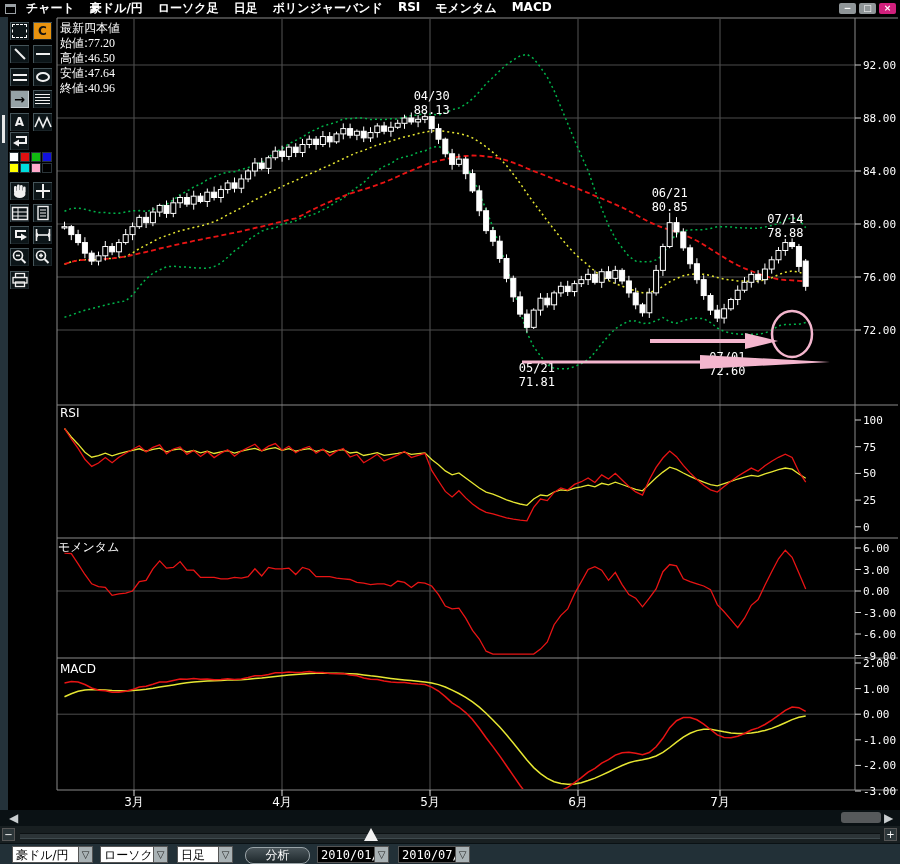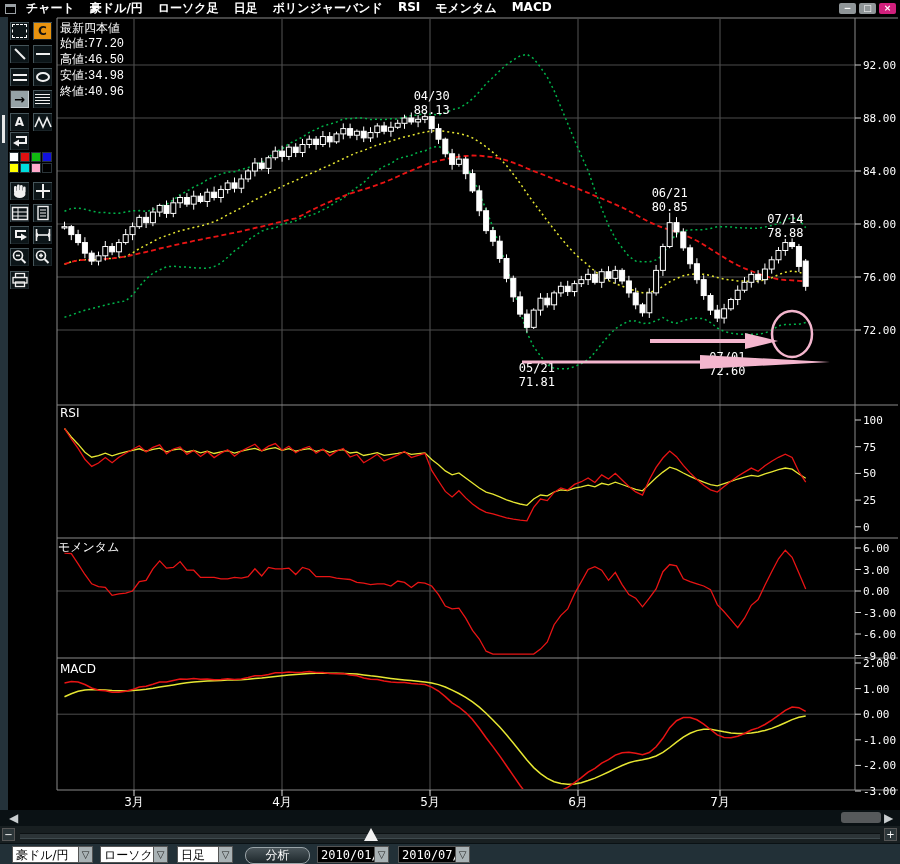--- a/index.html
+++ b/index.html
@@ -58,21 +58,21 @@
     border-top:1px solid #0a1114;}
   .combo{position:absolute;top:2px;height:17px;display:flex;box-sizing:border-box;}
   .combo-text{background:#fff;color:#000;font-size:12px;line-height:15px;padding:1px 3px;
     border:1px solid #555;border-right:none;box-sizing:border-box;white-space:nowrap;overflow:hidden;}
   .combo.dark .combo-text{background:#000;color:#fff;font-family:"DejaVu Sans Mono","Liberation Mono",monospace;}
   .combo-arrow{width:15px;background:#a9b2b5;color:#222;font-size:10px;line-height:16px;text-align:center;
     border:1px solid #555;box-sizing:border-box;cursor:pointer;}
   .pill{position:absolute;left:245px;top:3px;width:63px;height:15px;border-radius:8px;
     background:linear-gradient(#4a555a,#1e282c);border:1px solid #9aa4a8;color:#fff;
     font-size:12px;line-height:14px;text-align:center;cursor:pointer;}
-  .num{font-family:Liberation Mono, monospace;}
+  .num{font-family:Liberation Serif, serif;}
 </style>
 </head>
 <body>
 
 <div class="window">
 
   <div class="titlebar">
     <span class="win-icon"></span>
     <div class="menu">
         <span>チャート</span>
@@ -567,21 +567,21 @@
       <text x="578" y="806" fill="#fff" font-size="12" text-anchor="middle">6月</text>
       <line x1="720" y1="790" x2="720" y2="796" stroke="#ddd"></line>
       <text x="720" y="806" fill="#fff" font-size="12" text-anchor="middle">7月</text>
     </svg>
 
   <div class="quote-panel">
     <div>最新四本値</div>
     <div>
         <div><span>始値:</span><span class="num">77.20</span></div>
         <div><span>高値:</span><span class="num">46.50</span></div>
-        <div><span>安値:</span><span class="num">34.98</span></div>
+        <div><span>安値:</span><span class="num">47.64</span></div>
         <div><span>終値:</span><span class="num">40.96</span></div>
       </div>
   </div>
 
   <div class="panel-label" style="top:406px">RSI</div>
   <div class="panel-label" style="top:539px;left:58px">モメンタム</div>
   <div class="panel-label" style="top:662px">MACD</div>
 
   <div class="scroll-row">
     <span class="scroll-arrow" style="left:9px">◀</span>

